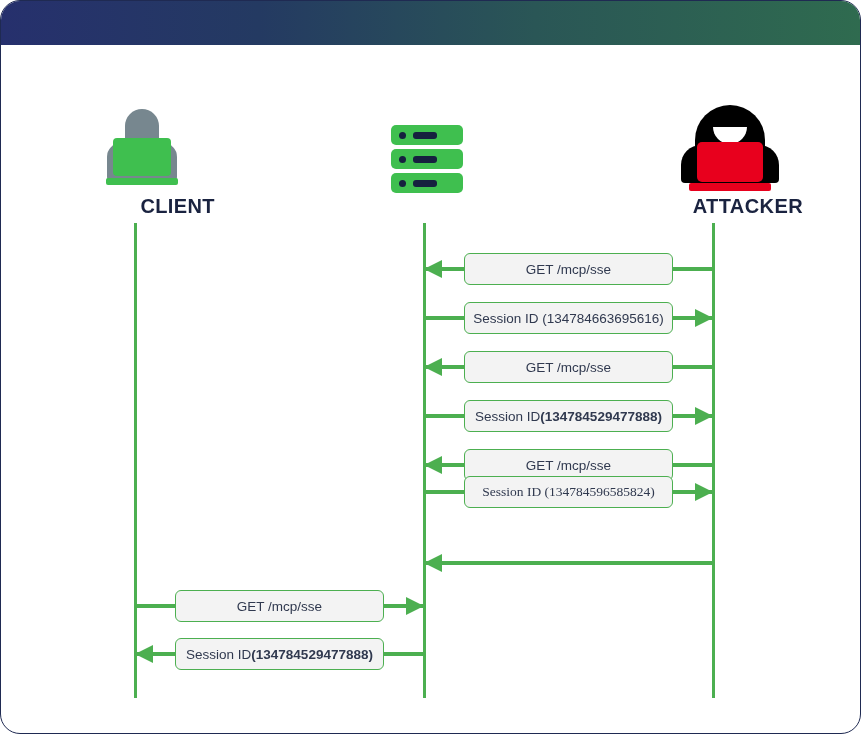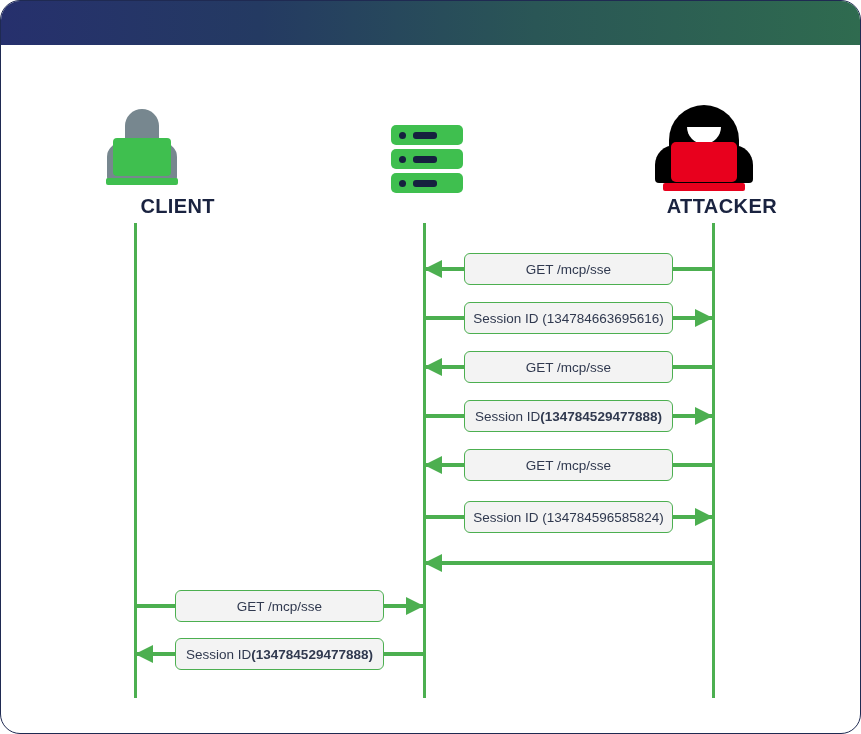--- a/index.html
+++ b/index.html
@@ -217,21 +217,21 @@
         <div class="sv-dot"></div>
         <div class="sv-bar"></div>
       </div>
       <div class="sv-unit" style="top:72px;">
         <div class="sv-dot"></div>
         <div class="sv-bar"></div>
       </div>
     </div>
   </div>
 
-  <div class="actor" style="left:616px; top:100px;">
+  <div class="actor" style="left:642px; top:100px;">
     <div class="actor-icon">
       <div class="at-shoulders"></div>
       <div class="at-hood"></div>
       <div class="at-face"></div>
       <div class="at-screen"></div>
       <div class="at-base"></div>
     </div>
     <div class="actor-label">ATTACKER</div>
   </div>
 
@@ -269,21 +269,21 @@
         </div>
         <div class="arrow arrow-right" style="left: 271px;"></div>
       </div>
       <div class="msg" style="left: 423px; top: 448px; width: 289px;">
         <div class="msg-line" style="left: 0px; width: 289px;"></div>
         <div class="msg-box" style="left: 40px; width: 209px;">
           <span>GET /mcp/sse</span>
         </div>
         <div class="arrow arrow-left" style="left: 0px;"></div>
       </div>
-      <div class="msg" style="left: 423px; top: 500px; width: 289px;">
+      <div class="msg" style="left: 423px; top: 475px; width: 289px; font-family: Liberation Serif, serif;">
         <div class="msg-line" style="left: 0px; width: 289px;"></div>
         <div class="msg-box" style="left: 40px; width: 209px;">
           <span>Session ID (134784596585824)</span>
         </div>
         <div class="arrow arrow-right" style="left: 271px;"></div>
       </div>
       <div class="msg" style="left: 423px; top: 546px; width: 289px;">
         <div class="msg-line" style="left: 0px; width: 289px;"></div>
         <div class="arrow arrow-left" style="left: 0px;"></div>
       </div>

